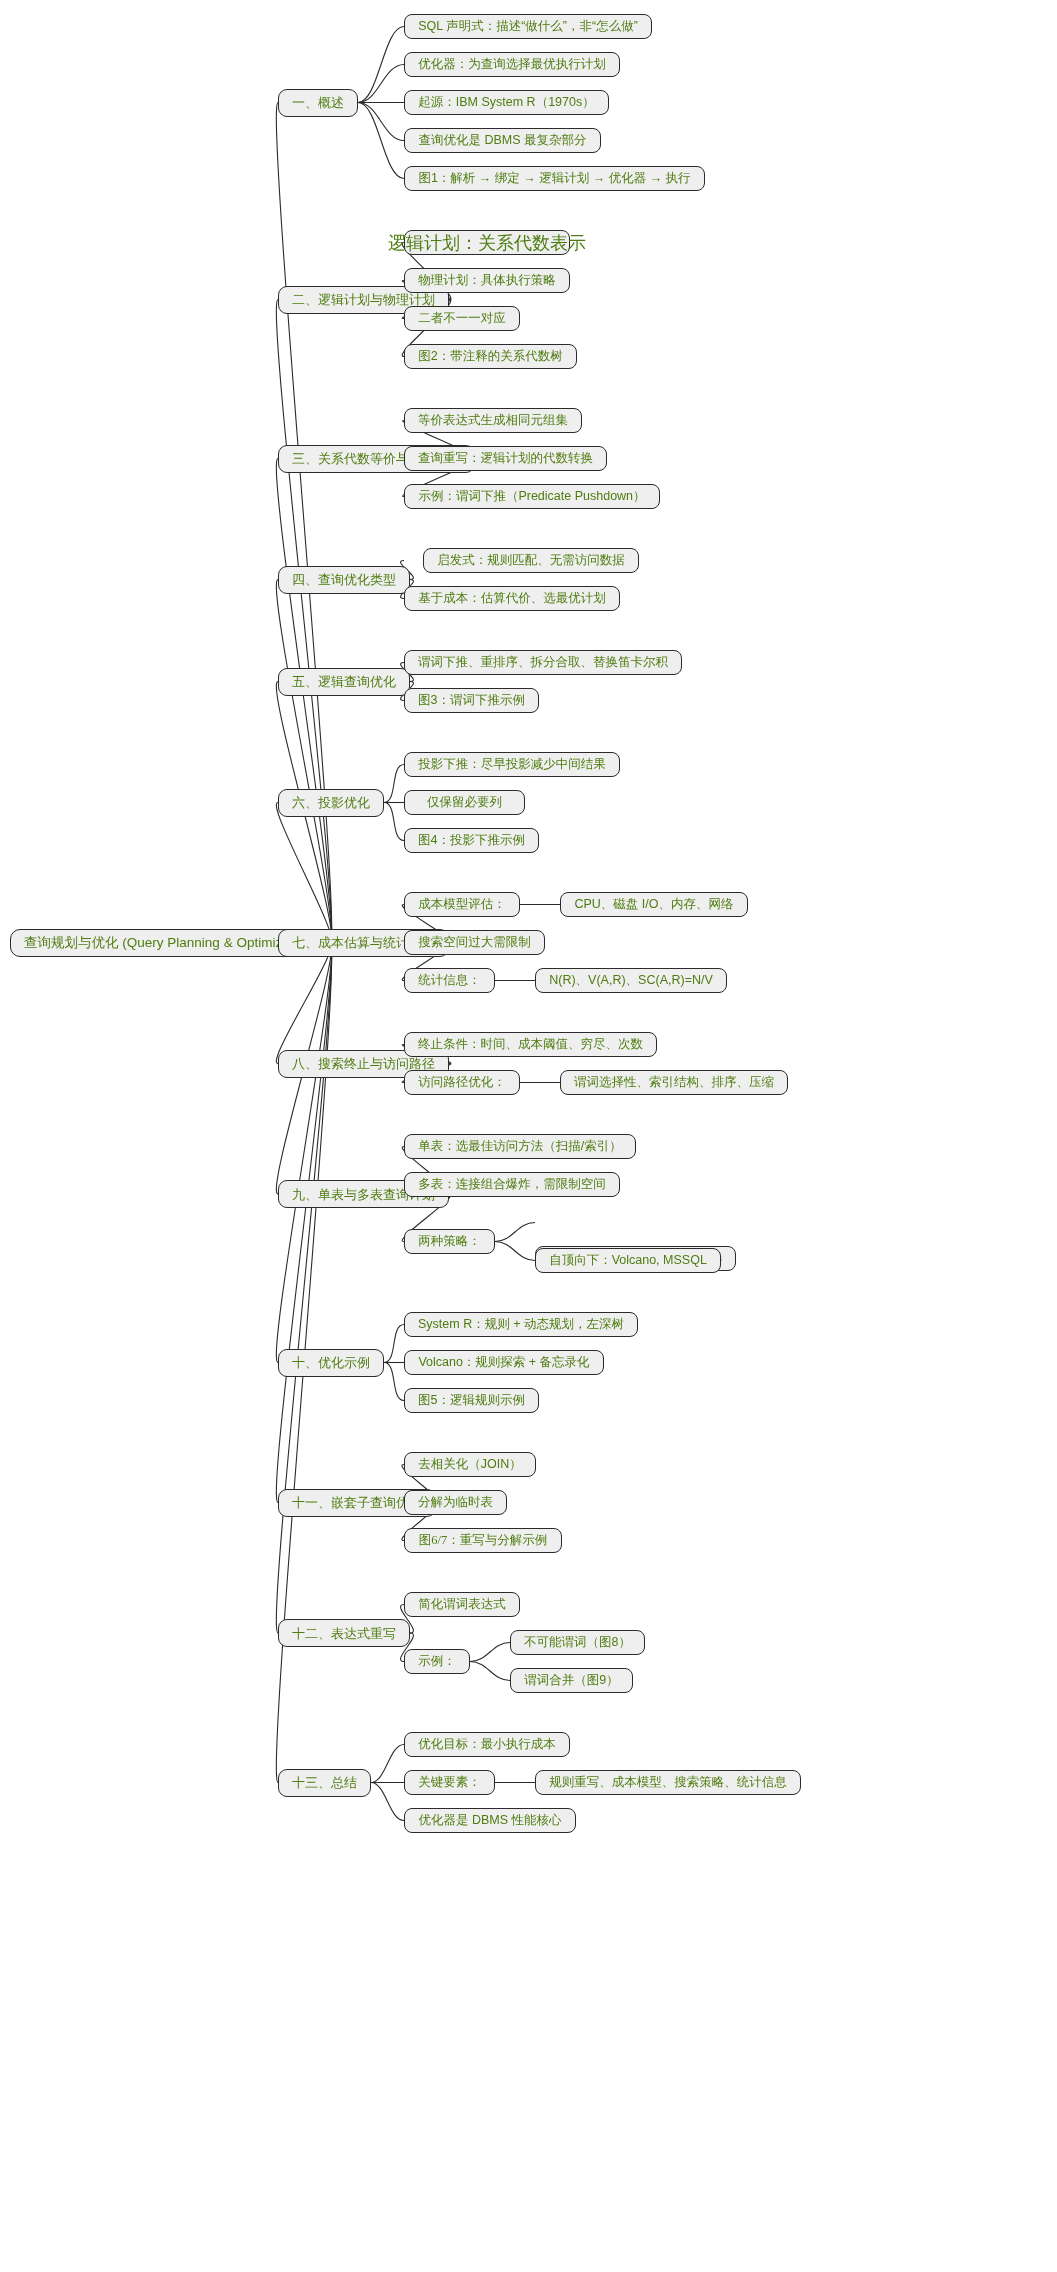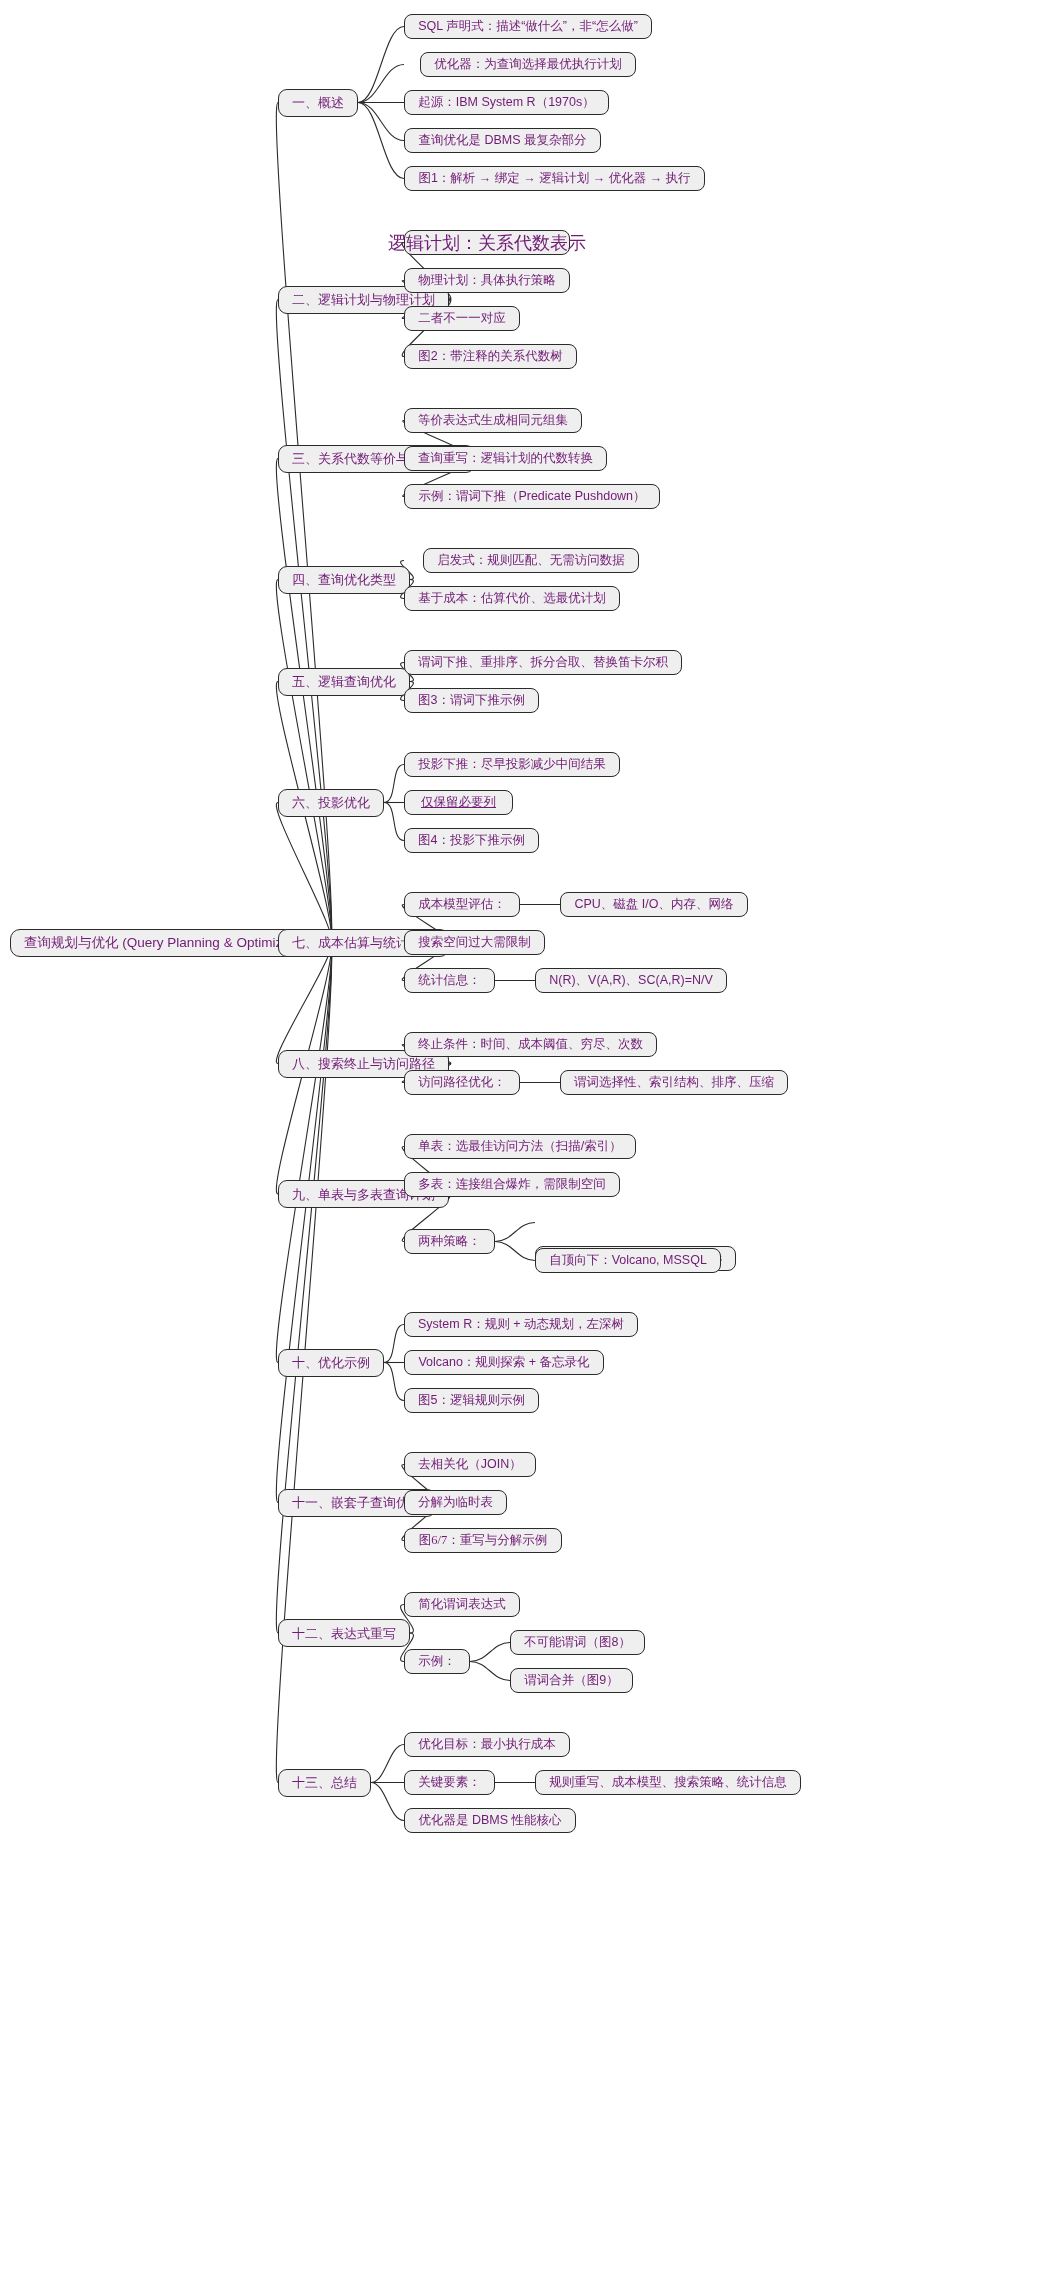--- a/index.html
+++ b/index.html
@@ -26,21 +26,21 @@
     width: 1057px;
     height: 2272px;
     pointer-events: none;
   }
   .node {
     position: absolute;
     box-sizing: border-box;
     background: #efefef;
     border: 1.3px solid #2b2b2b;
     border-radius: 9px;
-    color: #701a75;
+    color: #4d7c0f;
     display: flex;
     align-items: center;
     justify-content: center;
     white-space: nowrap;
     padding: 0 9px;
     line-height: 1;
   }
   .node.root {
     font-size: 13.5px;
     height: 28px;
@@ -123,42 +123,42 @@
       <path d="M 330 942.5 C 344 942.5, 264 1782.5, 278 1782.5" fill="none" stroke="#2b2b2b" stroke-width="1.1"></path>
       <path d="M 371 1782.5 C 385.85 1782.5, 389.15 1744.5, 404 1744.5" fill="none" stroke="#2b2b2b" stroke-width="1.1"></path>
       <path d="M 371 1782.5 L 404 1782.5" fill="none" stroke="#2b2b2b" stroke-width="1.1"></path>
       <path d="M 495 1782.5 L 535 1782.5" fill="none" stroke="#2b2b2b" stroke-width="1.1"></path>
       <path d="M 371 1782.5 C 385.85 1782.5, 389.15 1820.5, 404 1820.5" fill="none" stroke="#2b2b2b" stroke-width="1.1"></path>
     </svg>
   <div id="nodes-layer">
       <div class="node root" style="left: 10px; top: 928.5px; width: 320px; font-size: 13.5px;">查询规划与优化 (Query Planning &amp; Optimization)</div>
       <div class="node lvl1" style="left: 278px; top: 88.5px; width: 80px; font-size: 13px;">一、概述</div>
       <div class="node lvl2" style="left: 404px; top: 14px; width: 248px; font-size: 12.5px;">SQL 声明式：描述“做什么”，非“怎么做”</div>
-      <div class="node lvl2" style="left: 404px; top: 52px; width: 216px; font-size: 12.5px; margin-left: 16px;">优化器：为查询选择最优执行计划</div>
+      <div class="node lvl2" style="left: 404px; top: 52px; width: 216px; font-size: 12.5px;">优化器：为查询选择最优执行计划</div>
       <div class="node lvl2" style="left: 404px; top: 90px; width: 205px; font-size: 12.5px;">起源：IBM System R（1970s）</div>
       <div class="node lvl2" style="left: 404px; top: 128px; width: 197px; font-size: 12.5px;">查询优化是 DBMS 最复杂部分</div>
       <div class="node lvl2" style="left: 404px; top: 166px; width: 301px; font-size: 12.5px;">图1：解析 → 绑定 → 逻辑计划 → 优化器 → 执行</div>
       <div class="node lvl1" style="left: 278px; top: 285.5px; width: 171px; font-size: 13px;">二、逻辑计划与物理计划</div>
       <div class="node lvl2" style="left: 404px; top: 230px; width: 166px; font-size: 18px;">逻辑计划：关系代数表示</div>
       <div class="node lvl2" style="left: 404px; top: 268px; width: 166px; font-size: 12.5px;">物理计划：具体执行策略</div>
       <div class="node lvl2" style="left: 404px; top: 306px; width: 116px; font-size: 12.5px;">二者不一一对应</div>
       <div class="node lvl2" style="left: 404px; top: 344px; width: 173px; font-size: 12.5px;">图2：带注释的关系代数树</div>
       <div class="node lvl1" style="left: 278px; top: 444.5px; width: 197px; font-size: 13px;">三、关系代数等价与查询重写</div>
       <div class="node lvl2" style="left: 404px; top: 408px; width: 178px; font-size: 12.5px;">等价表达式生成相同元组集</div>
       <div class="node lvl2" style="left: 404px; top: 446px; width: 203px; font-size: 12.5px;">查询重写：逻辑计划的代数转换</div>
       <div class="node lvl2" style="left: 404px; top: 484px; width: 256px; font-size: 12.5px;">示例：谓词下推（Predicate Pushdown）</div>
       <div class="node lvl1" style="left: 278px; top: 565.5px; width: 132px; font-size: 13px;">四、查询优化类型</div>
       <div class="node lvl2" style="left: 404px; top: 548px; width: 216px; font-size: 12.5px; margin-left: 19px;">启发式：规则匹配、无需访问数据</div>
       <div class="node lvl2" style="left: 404px; top: 586px; width: 216px; font-size: 12.5px;">基于成本：估算代价、选最优计划</div>
       <div class="node lvl1" style="left: 278px; top: 667.5px; width: 132px; font-size: 13px;">五、逻辑查询优化</div>
       <div class="node lvl2" style="left: 404px; top: 650px; width: 278px; font-size: 12.5px;">谓词下推、重排序、拆分合取、替换笛卡尔积</div>
       <div class="node lvl2" style="left: 404px; top: 688px; width: 135px; font-size: 12.5px;">图3：谓词下推示例</div>
       <div class="node lvl1" style="left: 278px; top: 788.5px; width: 106px; font-size: 13px;">六、投影优化</div>
       <div class="node lvl2" style="left: 404px; top: 752px; width: 216px; font-size: 12.5px;">投影下推：尽早投影减少中间结果</div>
-      <div class="node lvl2" style="left: 404px; top: 790px; width: 109px; font-size: 12.5px; text-decoration: underline;">仅保留必要列</div>
+      <div class="node lvl2" style="left: 404px; top: 790px; width: 121px; font-size: 12.5px;">仅保留必要列</div>
       <div class="node lvl2" style="left: 404px; top: 828px; width: 135px; font-size: 12.5px;">图4：投影下推示例</div>
       <div class="node lvl1" style="left: 278px; top: 928.5px; width: 171px; font-size: 13px;">七、成本估算与统计信息</div>
       <div class="node lvl2" style="left: 404px; top: 892px; width: 116px; font-size: 12.5px;">成本模型评估：</div>
       <div class="node lvl3" style="left: 560px; top: 892px; width: 188px; font-size: 12.5px;">CPU、磁盘 I/O、内存、网络</div>
       <div class="node lvl2" style="left: 404px; top: 930px; width: 141px; font-size: 12.5px;">搜索空间过大需限制</div>
       <div class="node lvl2" style="left: 404px; top: 968px; width: 91px; font-size: 12.5px;">统计信息：</div>
       <div class="node lvl3" style="left: 535px; top: 968px; width: 192px; font-size: 12.5px;">N(R)、V(A,R)、SC(A,R)=N/V</div>
       <div class="node lvl1" style="left: 278px; top: 1049.5px; width: 171px; font-size: 13px;">八、搜索终止与访问路径</div>
       <div class="node lvl2" style="left: 404px; top: 1032px; width: 253px; font-size: 12.5px;">终止条件：时间、成本阈值、穷尽、次数</div>
       <div class="node lvl2" style="left: 404px; top: 1070px; width: 116px; font-size: 12.5px;">访问路径优化：</div>

